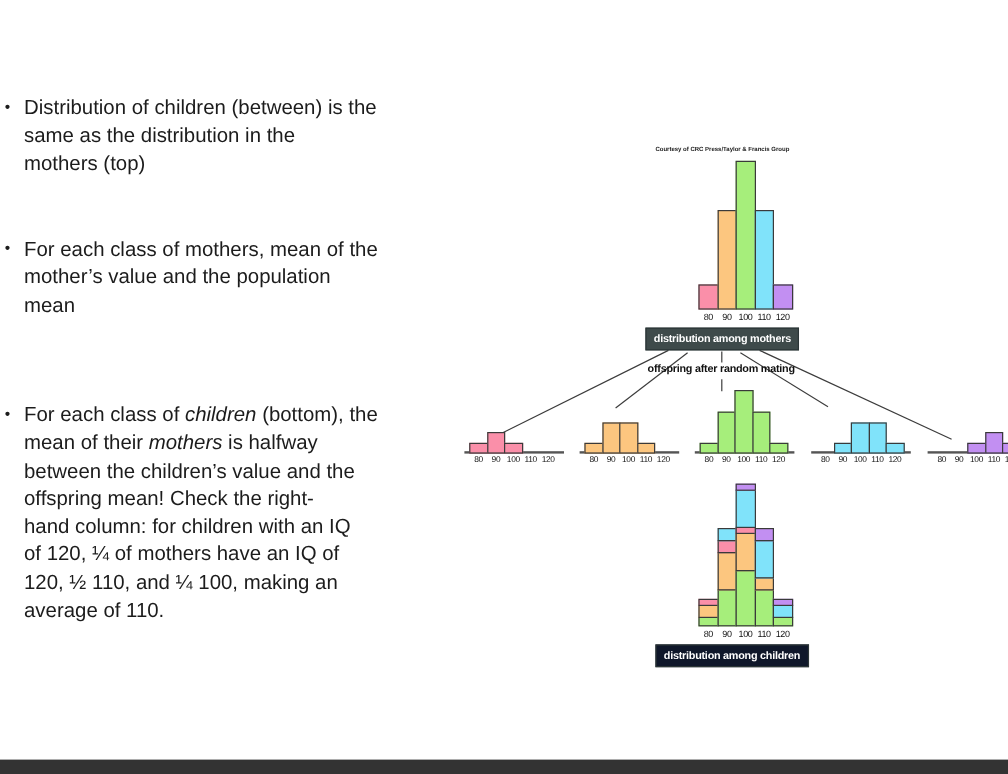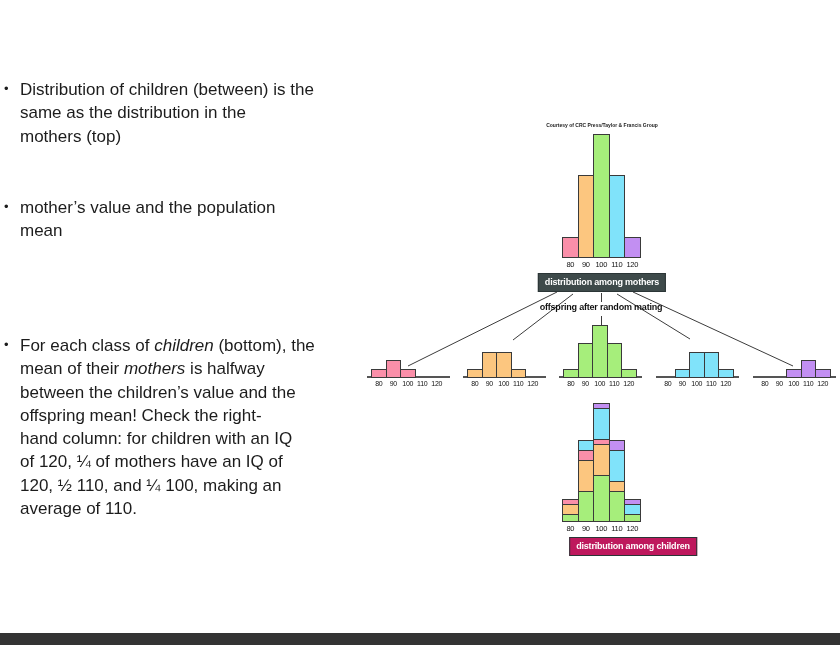--- a/index.html
+++ b/index.html
@@ -11,21 +11,21 @@
   .bullet-lines{margin-left:17px;}
   .it{font-style:italic;text-align:right;}
   
   #figure{position:absolute;left:0;top:0;width:840px;height:645px;}
   #credit{position:absolute;left:602px;top:122px;transform:translateX(-50%);
           font-size:5px;font-weight:bold;color:#222;white-space:nowrap;}
   .labelbox{position:absolute;transform:translateX(-50%);color:#fff;font-weight:bold;
             font-size:9px;letter-spacing:-0.2px;padding:3px 6px 4px 6px;white-space:nowrap;}
   #offspring-label{position:absolute;left:601px;top:302px;transform:translateX(-50%);
             font-weight:bold;font-size:9px;letter-spacing:-0.2px;color:#111;white-space:nowrap;}
-  .hist{position:absolute;}
+  .hist{position:absolute;margin-left:20px;}
   .hist .bar{position:absolute;box-sizing:border-box;border:1px solid #3a3a3a;}
   .hist .tick{position:absolute;transform:translateX(-50%);font-size:7.5px;
               letter-spacing:-0.3px;color:#111;white-space:nowrap;}
   .hist.offspring .tick{font-size:7px;}
   .axisline{position:absolute;height:2px;}
   #fan{position:absolute;left:0;top:0;pointer-events:none;}
   #fan line{stroke:#3c3c3c;stroke-width:1;}
   #bottombar{position:absolute;left:0;top:633px;width:840px;height:12px;}
 </style>
 </head>
@@ -38,20 +38,21 @@
         <span class="bullet-dot">•</span>
         <div class="bullet-lines">
           <div><span>Distribution of children (between) is the</span></div>
           <div><span>same as the distribution in the</span></div>
           <div><span>mothers (top)</span></div>
         </div>
       </div>
       <div class="bullet" style="top: 196px;">
         <span class="bullet-dot">•</span>
         <div class="bullet-lines">
+          <div><span>For each class of mothers, mean of the</span></div>
           <div><span>mother’s value and the population</span></div>
           <div><span>mean</span></div>
         </div>
       </div>
       <div class="bullet" style="top: 334px;">
         <span class="bullet-dot">•</span>
         <div class="bullet-lines">
           <div><span>For each class of </span><span class="it">children</span><span> (bottom), the</span></div>
           <div><span>mean of their </span><span class="it">mothers</span><span> is halfway</span></div>
           <div><span>between the children’s value and the</span></div>
@@ -174,17 +175,17 @@
         <div class="bar" style="left: 46.5px; width: 16.5px; bottom: 30px; height: 11px; background: rgb(252, 198, 127); border-color: rgb(58, 58, 58);"></div>
         <div class="bar" style="left: 46.5px; width: 16.5px; bottom: 40px; height: 32px; background: rgb(128, 227, 250); border-color: rgb(58, 58, 58);"></div>
         <div class="bar" style="left: 46.5px; width: 16.5px; bottom: 71px; height: 11px; background: rgb(194, 143, 242); border-color: rgb(58, 58, 58);"></div>
         <span class="tick" style="left: 54.75px; top: 130px;">110</span>
         <div class="bar" style="left: 62px; width: 16.5px; bottom: 0px; height: 8px; background: rgb(166, 238, 123); border-color: rgb(58, 58, 58);"></div>
         <div class="bar" style="left: 62px; width: 16.5px; bottom: 7px; height: 11px; background: rgb(128, 227, 250); border-color: rgb(58, 58, 58);"></div>
         <div class="bar" style="left: 62px; width: 16.5px; bottom: 17px; height: 6px; background: rgb(194, 143, 242); border-color: rgb(58, 58, 58);"></div>
         <span class="tick" style="left: 70.25px; top: 130px;">120</span>
       </div>
 
-    <div id="children-box" class="labelbox" style="left: 633px; top: 537px; background: #be185d; border: 1px solid rgb(43, 53, 54); color: rgb(255, 255, 255);">distribution among children</div>
+    <div id="children-box" class="labelbox" style="left: 610px; top: 537px; background: #0f172a; border: 1px solid rgb(43, 53, 54); color: rgb(255, 255, 255);">distribution among children</div>
   </div>
 
   <div id="bottombar" style="background: rgb(51, 51, 51);"></div>
 </div>
 
 </body></html>

